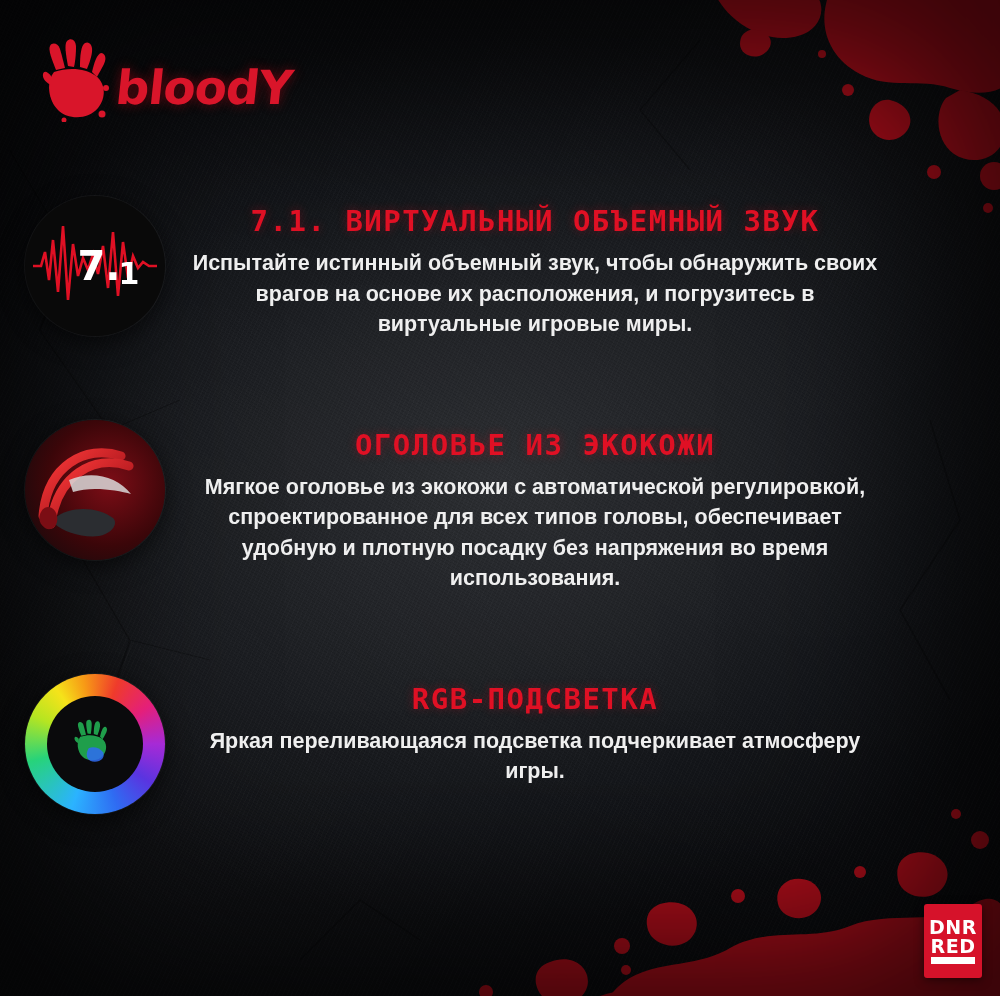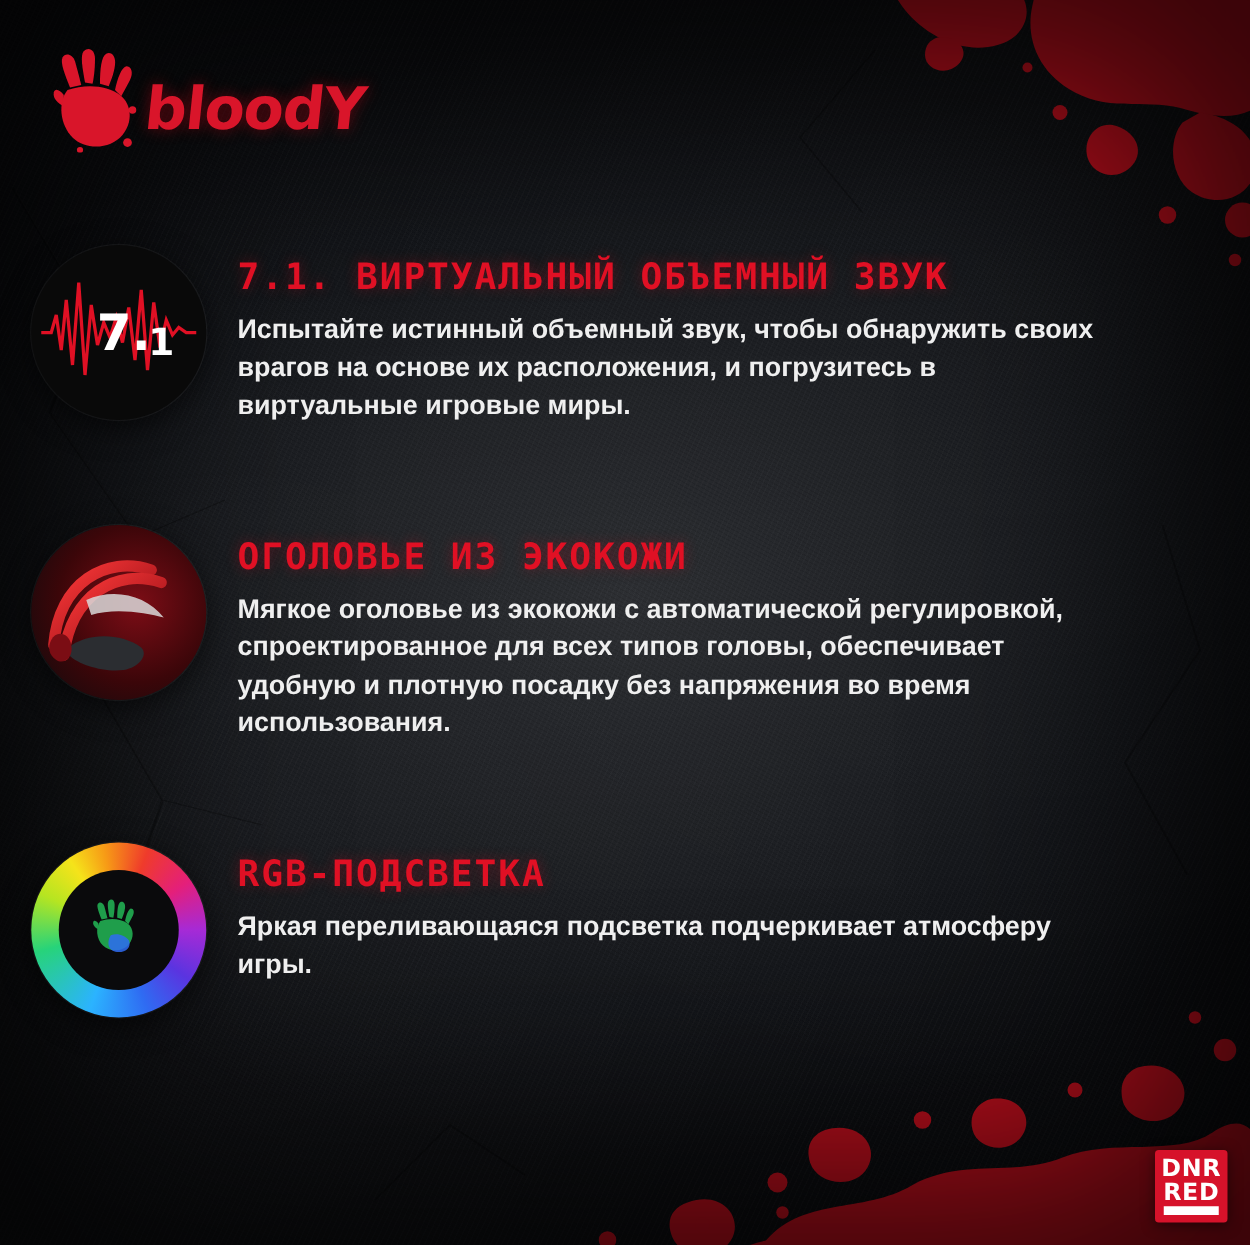--- a/index.html
+++ b/index.html
@@ -118,20 +118,21 @@
     left: 22px; top: 22px;
     width: 96px; height: 96px;
     border-radius: 50%;
     background: #0a0a0c;
   }
   .badge-inner-svg { position: absolute; left: 0; top: 0; }
 
   .feature-text {
     padding-right: 44px;
     padding-top: 14px;
+    text-align: center;
   }
   .feature-title {
     color: #e01024;
     font-family: "DejaVu Sans Mono", monospace;
     font-weight: bold;
     font-size: 29px;
     letter-spacing: 1.5px;
     margin: 0 0 10px 0;
     text-transform: uppercase;
     text-shadow: 0 0 10px rgba(210,10,30,.35);
@@ -144,21 +145,21 @@
     max-width: 690px;
     font-weight: bold;
   }
 
   
   .watermark {
     position: absolute;
     right: 18px;
     bottom: 18px;
     width: 58px;
-    height: 58px;
+    height: 74px;
     background: #d6122a;
     border-radius: 3px;
     color: #fff;
     font-family: "DejaVu Sans", sans-serif;
     font-weight: bold;
     font-size: 19px;
     line-height: 1.02;
     display: flex;
     flex-direction: column;
     align-items: center;

